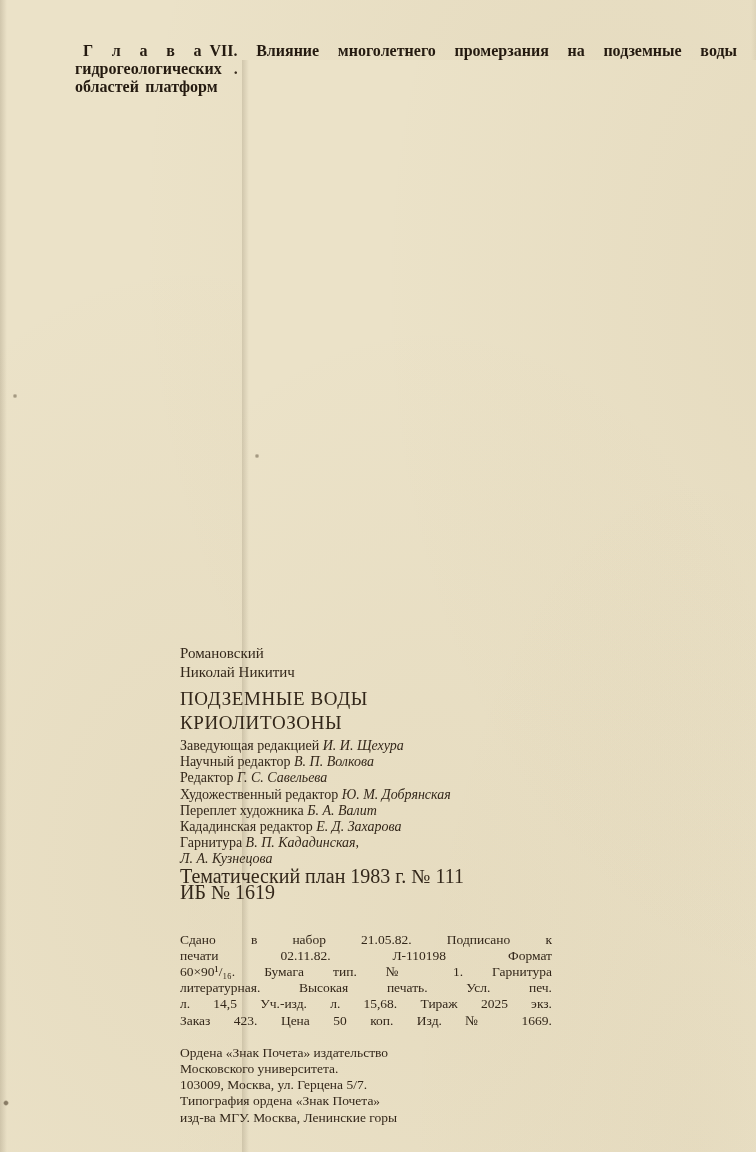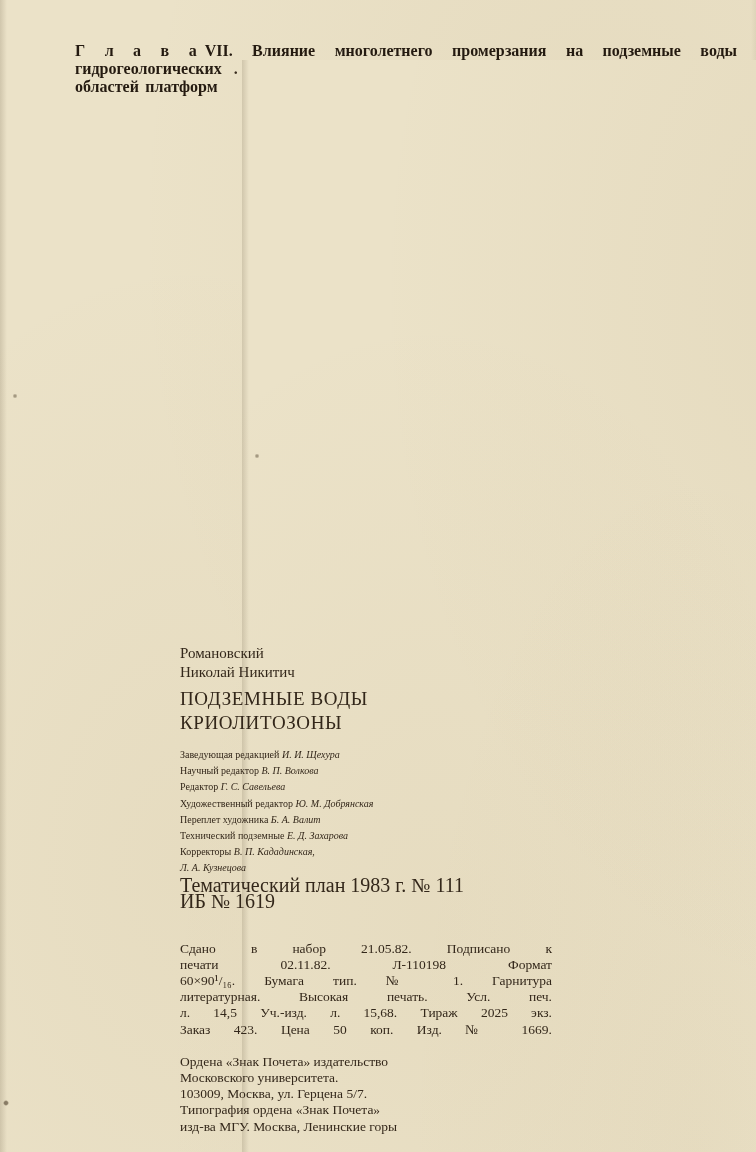--- a/index.html
+++ b/index.html
@@ -33,37 +33,37 @@
   .ghost.g2{left:540px;top:934px;width:196px;height:166px;}
   .ghost.g3{left:400px;top:252px;width:330px;height:110px;opacity:.55;}
 
   
   .toc{
     position:absolute;left:75px;top:42px;width:662px;
     font-size:16px;line-height:17.8px;word-spacing:2.5px;
   }
   .toc-row{display:flex;align-items:baseline;}
   .toc-row .t{flex:0 1 auto;}
-  .toc-row.fill .t{flex:1 1 auto;text-align:justify;text-align-last:justify;}
+  .toc-row.fill .t{flex:1 1 auto;text-align:justify;text-align-last:justify;margin-left:8px;}
   .toc-row.bold{font-weight:bold;color:#241a10;}
   .toc-row .leader{
     flex:1 1 0;overflow:hidden;white-space:nowrap;
     padding:0 8px 0 12px;color:#3a2d1e;
   }
   .toc-row .leader::after{
     content:". . . . . . . . . . . . . . . . . . . . . . . . . . . . . . . .";
     word-spacing:21px;
   }
   .toc-row .page{flex:0 0 auto;min-width:30px;text-align:right;}
 
   
   .colophon{position:absolute;left:180px;top:644px;width:382px;}
   .author{font-size:15px;line-height:19px;}
   .title{font-size:19px;line-height:24px;margin-top:5px;letter-spacing:.6px;}
-  .credits{margin-top:12px;font-size:10px;line-height:16.2px;}
+  .credits{margin-top:3px;font-size:14px;line-height:16.2px;}
   .credits .name{font-style:italic;}
   .plan{margin-top:0;font-size:20px;line-height:16.5px;}
   .print-info{margin-top:31px;font-size:13.5px;line-height:16.2px;width:372px;}
   .print-info .line{text-align:justify;text-align-last:justify;}
   .publisher{margin-top:16px;font-size:13.5px;line-height:16.2px;}
 </style>
 </head>
 <body>
 
 <div class="page">
@@ -90,22 +90,22 @@
     <div class="title">
         <div class="line">ПОДЗЕМНЫЕ ВОДЫ</div>
         <div class="line">КРИОЛИТОЗОНЫ</div>
       </div>
     <div class="credits">
         <div class="line"><span class="label">Заведующая редакцией</span> <span class="name">И. И. Щехура</span></div>
         <div class="line"><span class="label">Научный редактор</span> <span class="name">В. П. Волкова</span></div>
         <div class="line"><span class="label">Редактор</span> <span class="name">Г. С. Савельева</span></div>
         <div class="line"><span class="label">Художественный редактор</span> <span class="name">Ю. М. Добрянская</span></div>
         <div class="line"><span class="label">Переплет художника</span> <span class="name">Б. А. Валит</span></div>
-        <div class="line"><span class="label">Технический подземные</span> <span class="name">Е. Д. Захарова</span></div>
-        <div class="line"><span class="label">Корректоры</span> <span class="name">В. П. Кададинская,</span></div>
+        <div class="line"><span class="label">Кададинская редактор</span> <span class="name">Е. Д. Захарова</span></div>
+        <div class="line"><span class="label">Гарнитура</span> <span class="name">В. П. Кададинская,</span></div>
         <div class="line"><span class="name">Л. А. Кузнецова</span></div>
       </div>
     <div class="plan">
         <div class="line">Тематический план 1983 г. № 111</div>
         <div class="line">ИБ № 1619</div>
       </div>
     <div class="print-info">
         <div class="line">Сдано в набор 21.05.82. Подписано к</div>
         <div class="line">печати 02.11.82. Л-110198 Формат</div>
         <div class="line">60×90¹/₁₆. Бумага тип. № 1. Гарнитура</div>

